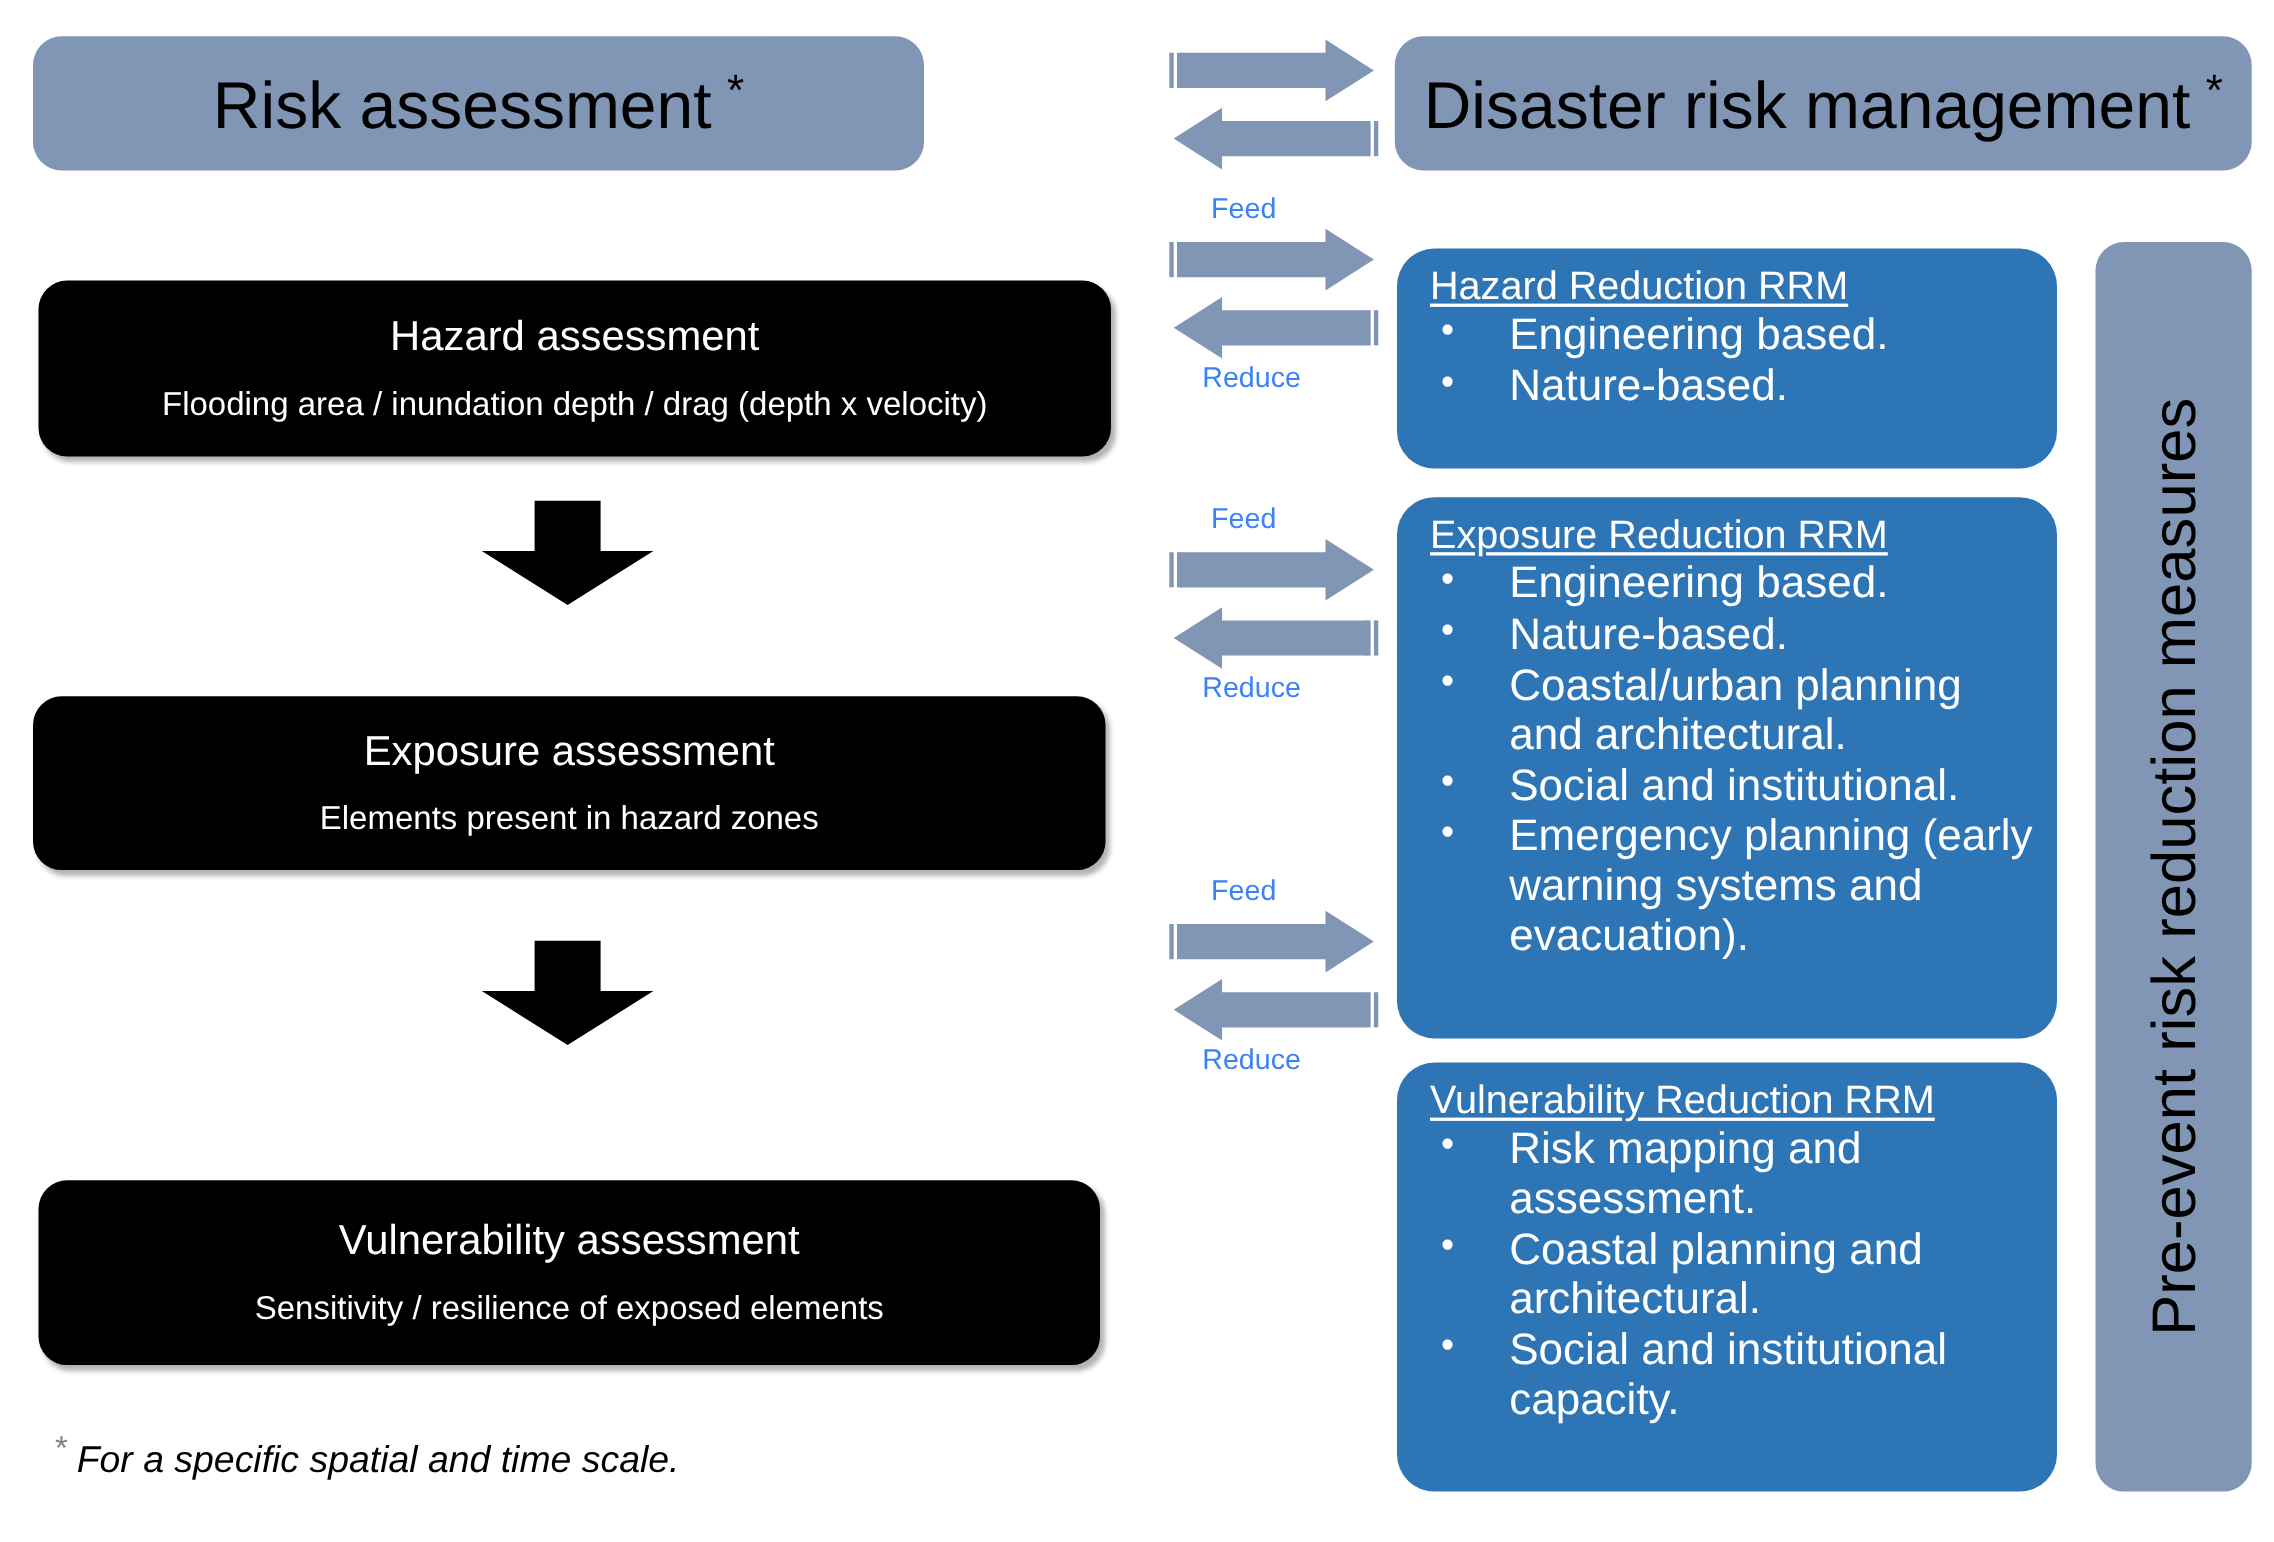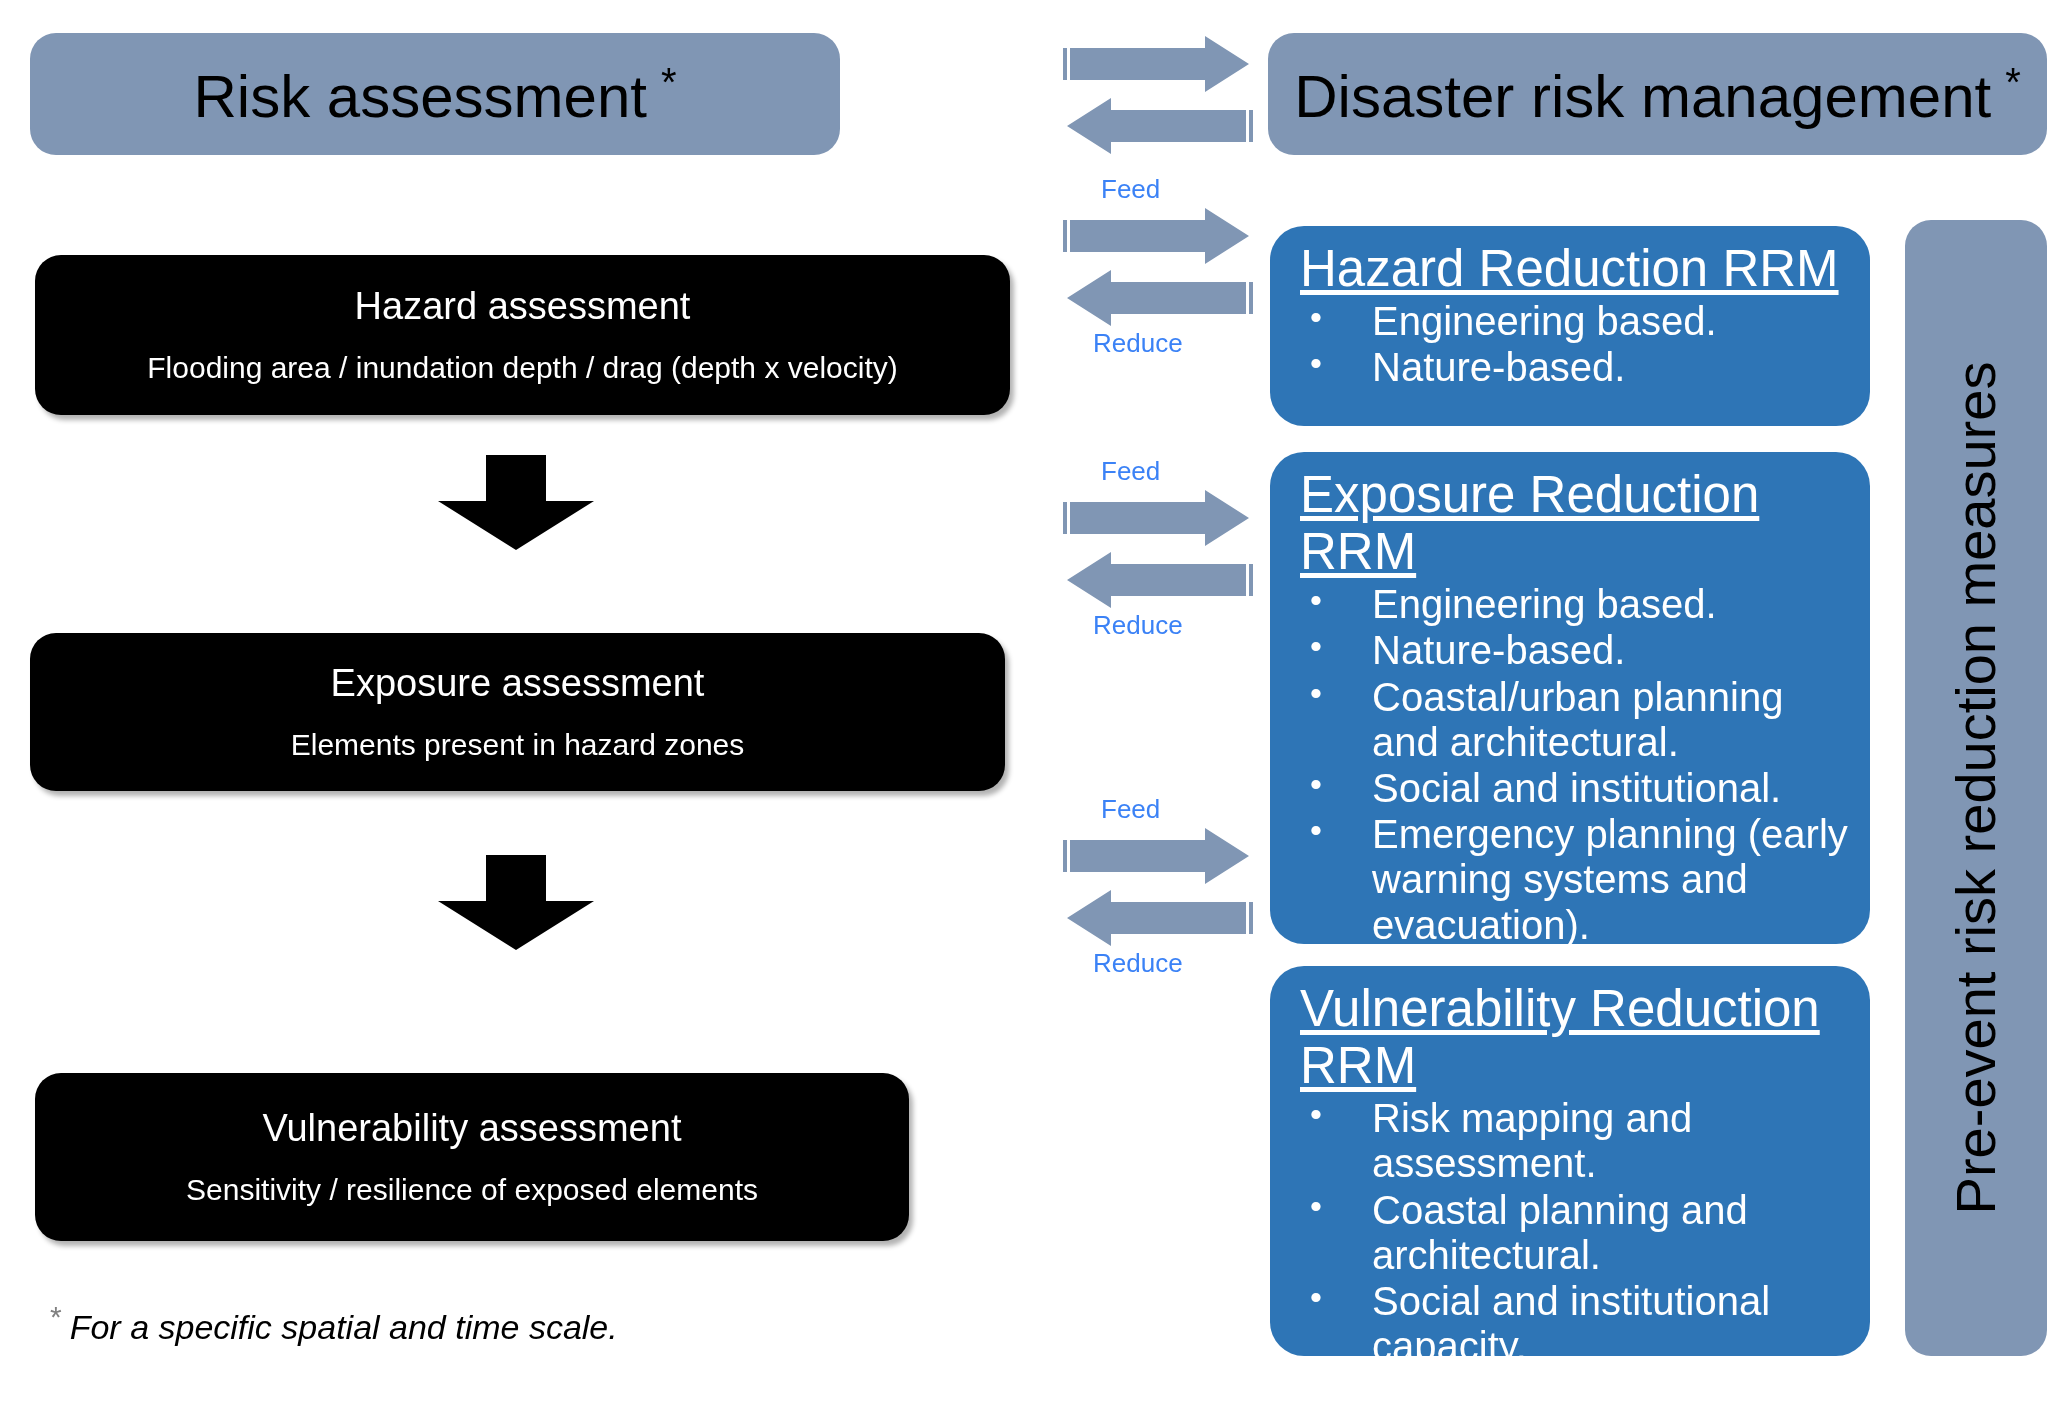--- a/index.html
+++ b/index.html
@@ -32,21 +32,21 @@
   .black-box .sub{font-size:30px;font-weight:400;line-height:1.0;margin-top:28px;}
 
   .blue-box{
     background:#2e75b6;
     border-radius:34px;
     color:#ffffff;
     padding:14px 22px 14px 30px;
     box-sizing:border-box;
   }
   .blue-box .head{
-    font-size:51px;line-height:1.12;text-decoration:underline;
+    font-size:36px;line-height:1.12;text-decoration:underline;
     text-underline-offset:4px;display:inline-block;margin-bottom:2px;
   }
   .blue-box ul{margin:0;padding:0;list-style:none;}
   .blue-box li{
     font-size:40px;line-height:1.13;position:relative;
     padding-left:72px;margin:0 0 1px 0;
   }
   .blue-box li:before{
     content:"\2022";position:absolute;left:10px;top:-1px;font-size:34px;
   }
@@ -96,21 +96,21 @@
   <div class="box black-box" style="left:35px;top:255px;width:975px;height:160px;">
     <div class="title">Hazard assessment</div>
     <div class="sub">Flooding area / inundation depth / drag (depth x velocity)</div>
   </div>
 
   <div class="box black-box" style="left:30px;top:633px;width:975px;height:158px;">
     <div class="title">Exposure assessment</div>
     <div class="sub">Elements present in hazard zones</div>
   </div>
 
-  <div class="box black-box" style="left:35px;top:1073px;width:874px;height:168px;">
+  <div class="box black-box" style="left:35px;top:1073px;width:965px;height:168px;">
     <div class="title">Vulnerability assessment</div>
     <div class="sub">Sensitivity / resilience of exposed elements</div>
   </div>
 
   <svg class="down-arrow" style="left:438px;top:455px;" width="156" height="95" viewBox="0 0 156 95">
     <polygon points="48,0 108,0 108,46 156,46 78,95 0,46 48,46" fill="#000000"></polygon>
   </svg>
 
   <svg class="down-arrow" style="left:438px;top:855px;" width="156" height="95" viewBox="0 0 156 95">
     <polygon points="48,0 108,0 108,46 156,46 78,95 0,46 48,46" fill="#000000"></polygon>

